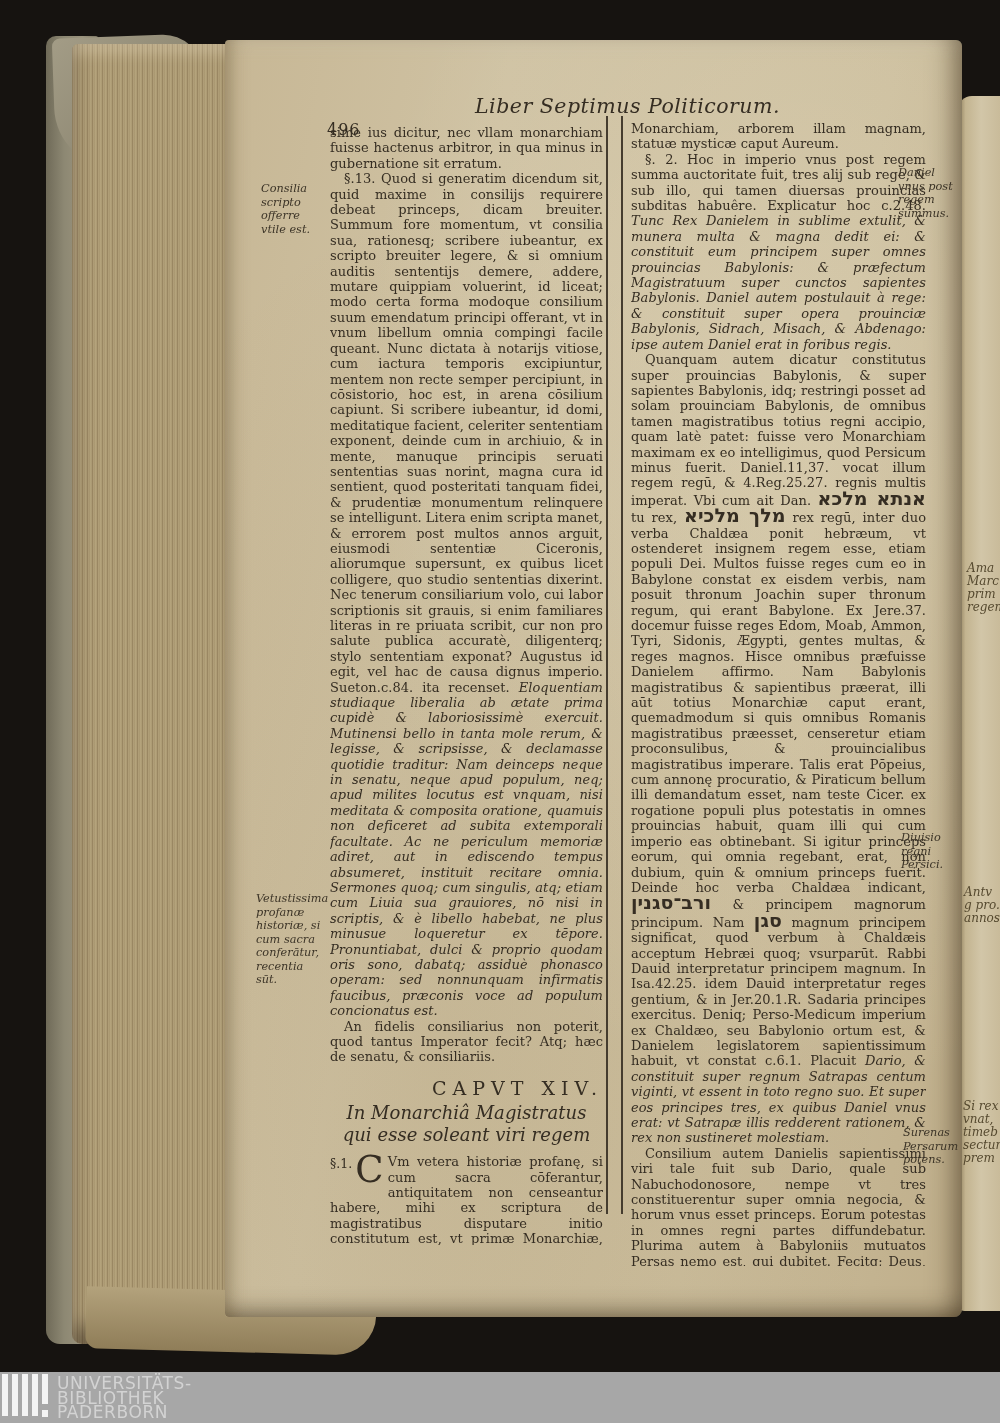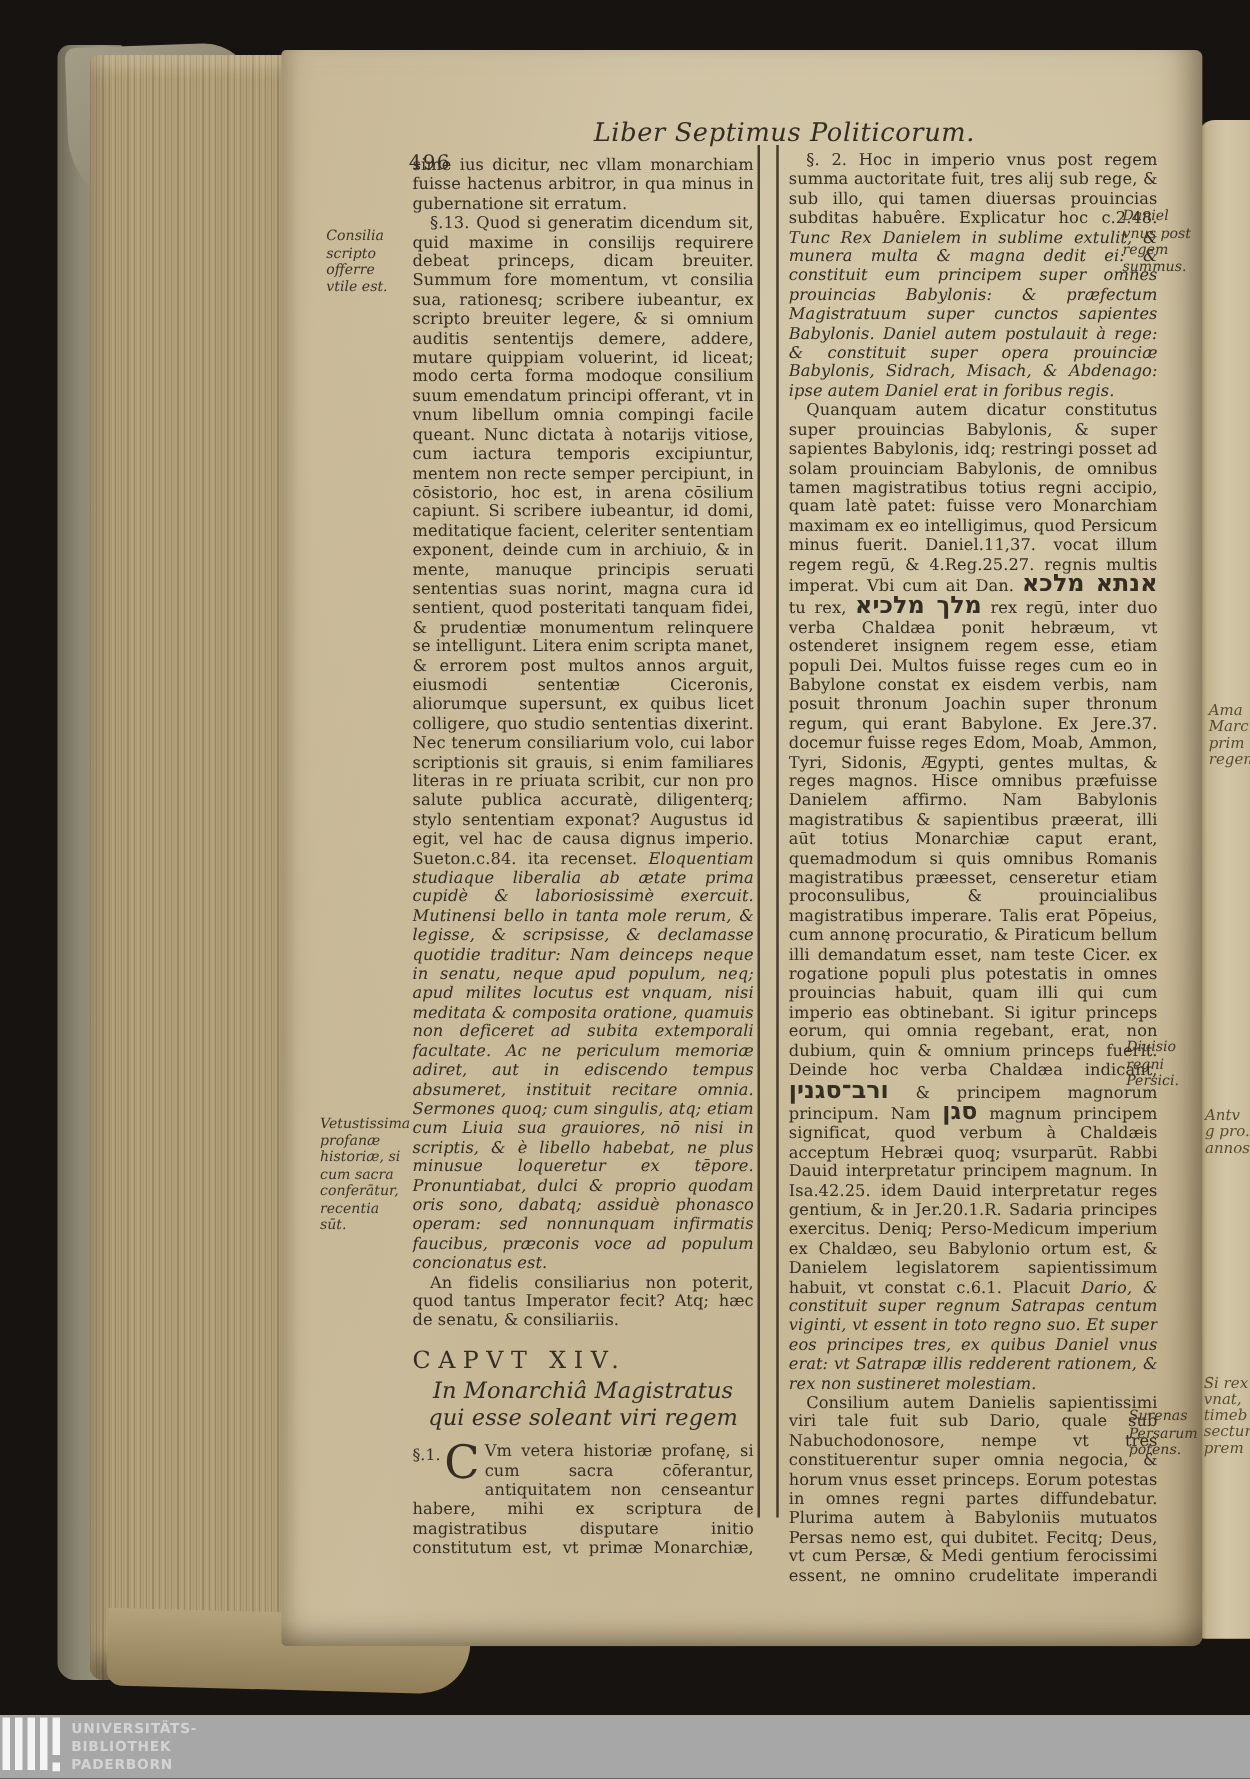--- a/index.html
+++ b/index.html
@@ -66,21 +66,21 @@
     font-size:13px;line-height:15.4px;letter-spacing:.05px;
     overflow:hidden;
   }
   .col-left{left:105px;top:85px;width:273px;height:1120px;}
   .col-right{left:406px;top:81px;width:295px;height:1145px;}
   .col p{margin:0;}
   .indent{text-indent:14px;}
   .it{font-style:italic;}
   .heb{font-family:"DejaVu Sans",sans-serif;font-weight:bold;font-size:19px;}
   .chapter-heading{
-    text-align:left;font-size:19px;letter-spacing:6px;text-indent:0;
+    text-align:right;font-size:19px;letter-spacing:6px;text-indent:0;
     margin:16px 0 6px 0 !important;white-space:nowrap;
   }
   .chapter-subtitle{
     text-align:center;font-style:italic;font-size:18px;line-height:22px;
     text-indent:0;margin:0 0 8px 0 !important;
   }
   .s1-label{float:left;font-size:12.5px;margin:2px 3px 0 0;}
   .dropcap{
     float:left;font-size:37px;line-height:30px;padding:1px 4px 0 0;
   }
@@ -105,22 +105,22 @@
   .logo-bars{position:absolute;left:2px;top:2px;height:46px;}
   .logo-bars .bar{
     position:absolute;top:0;width:6px;height:42px;background:#f4f4f4;
   }
   .logo-bars .bar.short{height:30px;}
   .logo-bars .dot{
     position:absolute;width:6px;height:7px;top:36px;background:#f4f4f4;
   }
   .banner-text{
     position:absolute;left:57px;top:4px;
-    font-family:"DejaVu Sans",sans-serif;font-weight:bold;
-    font-size:11px;line-height:14.6px;letter-spacing:.6px;color:#d3d3d3;
+    font-family:"DejaVu Sans",sans-serif;font-weight:normal;
+    font-size:17px;line-height:14.6px;letter-spacing:.6px;color:#d3d3d3;
   }
 </style>
 </head>
 <body>
 
 <div class="cover-edge"></div>
 <div class="cover-curl"></div>
 <div class="fore-edge"></div>
 <div class="bottom-wedge"></div>
 <div class="sliver"></div>
@@ -136,20 +136,21 @@
     <p>sime ius dicitur, nec vllam monarchiam fuisse hactenus arbitror, in qua minus in gubernatione sit erratum.</p>
     <p class="indent"><span>§.13. Quod si generatim dicendum sit, quid maxime in consilijs requirere debeat princeps, dicam breuiter. Summum fore momentum, vt consilia sua, rationesq; scribere iubeantur, ex scripto breuiter legere, &amp; si omnium auditis sententijs demere, addere, mutare quippiam voluerint, id liceat; modo certa forma modoque consilium suum emendatum principi offerant, vt in vnum libellum omnia compingi facile queant. Nunc dictata à notarijs vitiose, cum iactura temporis excipiuntur, mentem non recte semper percipiunt, in cōsistorio, hoc est, in arena cōsilium capiunt. Si scribere iubeantur, id domi, meditatique facient, celeriter sententiam exponent, deinde cum in archiuio, &amp; in mente, manuque principis seruati sententias suas norint, magna cura id sentient, quod posteritati tanquam fidei, &amp; prudentiæ monumentum relinquere se intelligunt. Litera enim scripta manet, &amp; errorem post multos annos arguit, eiusmodi sententiæ Ciceronis, aliorumque supersunt, ex quibus licet colligere, quo studio sententias dixerint. Nec tenerum consiliarium volo, cui labor scriptionis sit grauis, si enim familiares literas in re priuata scribit, cur non pro salute publica accuratè, diligenterq; stylo sententiam exponat? Augustus id egit, vel hac de causa dignus imperio. Sueton.c.84. ita recenset. </span><span class="it">Eloquentiam studiaque liberalia ab ætate prima cupidè &amp; laboriosissimè exercuit. Mutinensi bello in tanta mole rerum, &amp; legisse, &amp; scripsisse, &amp; declamasse quotidie traditur: Nam deinceps neque in senatu, neque apud populum, neq; apud milites locutus est vnquam, nisi meditata &amp; composita oratione, quamuis non deficeret ad subita extemporali facultate. Ac ne periculum memoriæ adiret, aut in ediscendo tempus absumeret, instituit recitare omnia. Sermones quoq; cum singulis, atq; etiam cum Liuia sua grauiores, nō nisi in scriptis, &amp; è libello habebat, ne plus minusue loqueretur ex tēpore. Pronuntiabat, dulci &amp; proprio quodam oris sono, dabatq; assiduè phonasco operam: sed nonnunquam infirmatis faucibus, præconis voce ad populum concionatus est.</span></p>
     <p class="indent">An fidelis consiliarius non poterit, quod tantus Imperator fecit? Atq; hæc de senatu, &amp; consiliariis.</p>
     <p class="chapter-heading">CAPVT XIV.</p>
     <p class="chapter-subtitle">In Monarchiâ Magistratus qui esse soleant viri regem</p>
     <p><span class="s1-label">§.1.</span><span class="dropcap">C</span><span>Vm vetera historiæ profanę, si cum sacra cōferantur, antiquitatem non censeantur habere, mihi ex scriptura de magistratibus disputare initio constitutum est, vt primæ Monarchiæ, quæ est Chaldęorum, formam, magistratusq; spectemus. Describuntur illi apud Danielem c.3.v.2 </span></p>
 
   </div>
 
   <div class="col col-right ink">
+    <p>Monarchiam, arborem illam magnam, statuæ mysticæ caput Aureum.</p>
     <p class="indent"><span>§. 2. Hoc in imperio vnus post regem summa auctoritate fuit, tres alij sub rege, &amp; sub illo, qui tamen diuersas prouincias subditas habuêre. Explicatur hoc c.2.48. </span><span class="it">Tunc Rex Danielem in sublime extulit, &amp; munera multa &amp; magna dedit ei: &amp; constituit eum principem super omnes prouincias Babylonis: &amp; præfectum Magistratuum super cunctos sapientes Babylonis. Daniel autem postulauit à rege: &amp; constituit super opera prouinciæ Babylonis, Sidrach, Misach, &amp; Abdenago: ipse autem Daniel erat in foribus regis.</span></p>
     <p class="indent"><span>Quanquam autem dicatur constitutus super prouincias Babylonis, &amp; super sapientes Babylonis, idq; restringi posset ad solam prouinciam Babylonis, de omnibus tamen magistratibus totius regni accipio, quam latè patet: fuisse vero Monarchiam maximam ex eo intelligimus, quod Persicum minus fuerit. Daniel.11,37. vocat illum regem regū, &amp; 4.Reg.25.27. regnis multis imperat. Vbi cum ait Dan. </span><span class="heb">אנתא מלכא</span><span> tu rex, </span><span class="heb">מלך מלכיא</span><span> rex regū, inter duo verba Chaldæa ponit hebræum, vt ostenderet insignem regem esse, etiam populi Dei. Multos fuisse reges cum eo in Babylone constat ex eisdem verbis, nam posuit thronum Joachin super thronum regum, qui erant Babylone. Ex Jere.37. docemur fuisse reges Edom, Moab, Ammon, Tyri, Sidonis, Ægypti, gentes multas, &amp; reges magnos. Hisce omnibus præfuisse Danielem affirmo. Nam Babylonis magistratibus &amp; sapientibus præerat, illi aūt totius Monarchiæ caput erant, quemadmodum si quis omnibus Romanis magistratibus præesset, censeretur etiam proconsulibus, &amp; prouincialibus magistratibus imperare. Talis erat Pōpeius, cum annonę procuratio, &amp; Piraticum bellum illi demandatum esset, nam teste Cicer. ex rogatione populi plus potestatis in omnes prouincias habuit, quam illi qui cum imperio eas obtinebant. Si igitur princeps eorum, qui omnia regebant, erat, non dubium, quin &amp; omnium princeps fuerit. Deinde hoc verba Chaldæa indicant, </span><span class="heb">ורב־סגנין</span><span> &amp; principem magnorum principum. Nam </span><span class="heb">סגן</span><span> magnum principem significat, quod verbum à Chaldæis acceptum Hebræi quoq; vsurparūt. Rabbi Dauid interpretatur principem magnum. In Isa.42.25. idem Dauid interpretatur reges gentium, &amp; in Jer.20.1.R. Sadaria principes exercitus. Deniq; Perso-Medicum imperium ex Chaldæo, seu Babylonio ortum est, &amp; Danielem legislatorem sapientissimum habuit, vt constat c.6.1. Placuit </span><span class="it">Dario, &amp; constituit super regnum Satrapas centum viginti, vt essent in toto regno suo. Et super eos principes tres, ex quibus Daniel vnus erat: vt Satrapæ illis redderent rationem, &amp; rex non sustineret molestiam.</span></p>
     <p class="indent">Consilium autem Danielis sapientissimi viri tale fuit sub Dario, quale sub Nabuchodonosore, nempe vt tres constituerentur super omnia negocia, &amp; horum vnus esset princeps. Eorum potestas in omnes regni partes diffundebatur. Plurima autem à Babyloniis mutuatos Persas nemo est, qui dubitet. Fecitq; Deus, vt cum Persæ, &amp; Medi gentium ferocissimi essent, ne omnino crudelitate imperandi societatem humanam violarent, vt Danielem haberent rectorē, quo factum est, vt Persarum imperium initio optimis legibus fuerit constitutum.</p>
 
   </div>
 
   <div class="margin-note" style="left:36px;top:142px;width:66px;">Consilia scripto offerre vtile est.</div>
   <div class="margin-note" style="left:31px;top:852px;width:72px;">Vetustissima profanæ historiæ, si cum sacra conferātur, recentia sūt.</div>
   <div class="margin-note" style="left:673px;top:126px;width:62px;">Daniel vnus post regem summus.</div>
   <div class="margin-note" style="left:676px;top:791px;width:60px;">Diuisio regni Persici.</div>

